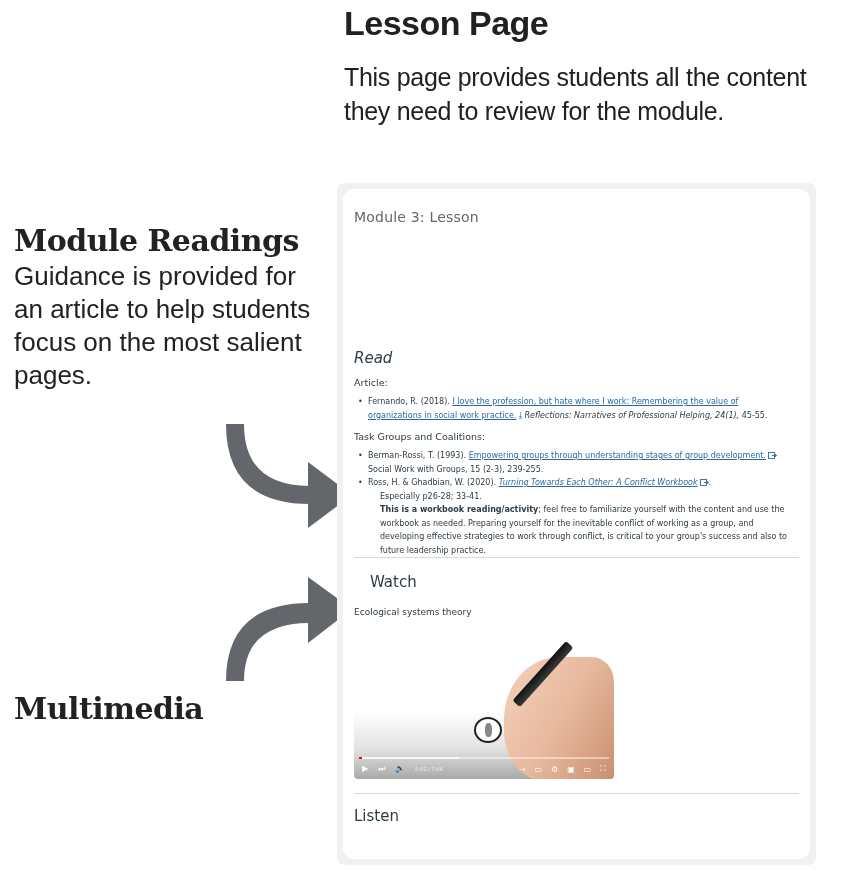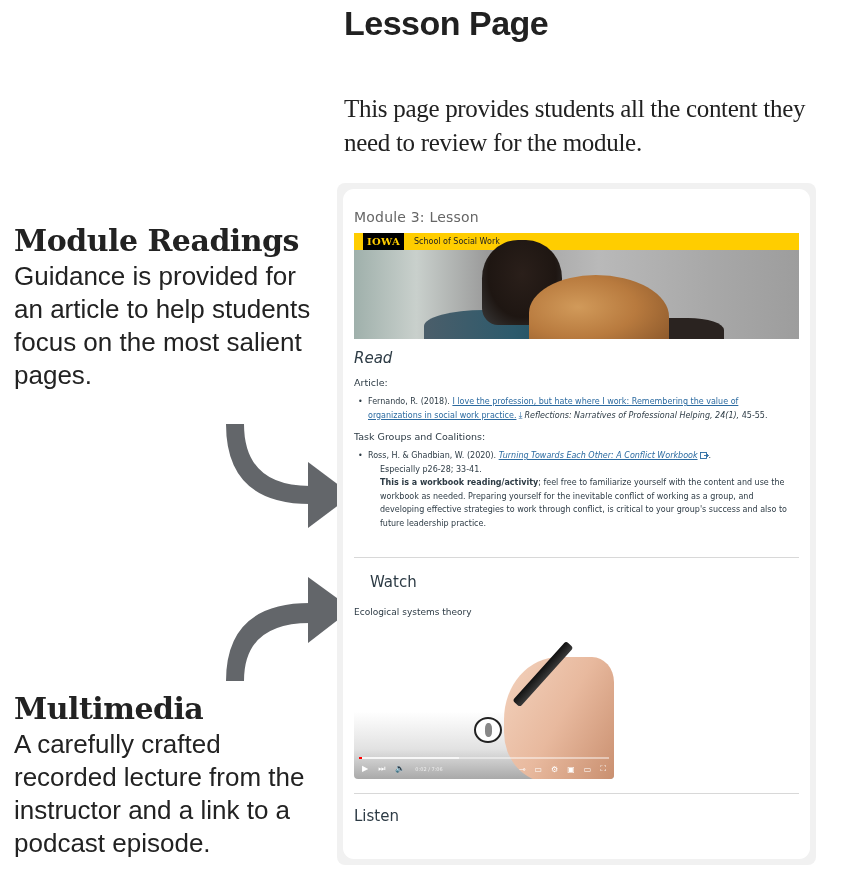--- a/index.html
+++ b/index.html
@@ -7,22 +7,22 @@
   body { position: relative; font-family: "Liberation Sans", sans-serif; color: #222; }
 
   
   .page-title {
     position: absolute; left: 344px; top: 4px;
     font-family: "Liberation Sans", sans-serif; font-weight: bold;
     font-size: 34px; letter-spacing: -0.5px; color: #212121;
   }
   .page-desc {
     position: absolute; left: 344px; top: 60px; width: 470px;
-    font-family: Liberation Serif, serif; font-size: 25px; line-height: 34px;
-    color: #212121; letter-spacing: -0.3px; margin-top: 32px;
+    font-family: Liberation Sans, sans-serif; font-size: 25px; line-height: 34px;
+    color: #212121; letter-spacing: -0.3px;
   }
   .anno { position: absolute; left: 14px; width: 310px; color: #222; }
   .anno h2 {
     font-family: "DejaVu Serif", serif; font-weight: bold;
     font-size: 30px; letter-spacing: -0.5px; color: #222; line-height: 38px;
   }
   .anno p {
     font-family: "Liberation Sans", sans-serif; font-size: 26px;
     line-height: 33px; color: #222;
   }
@@ -141,60 +141,53 @@
 <h1 class="page-title">Lesson Page</h1>
 <p class="page-desc">This page provides students all the content they need to review for the module.</p>
 
 <div class="anno anno-readings">
   <h2>Module Readings</h2>
   <p>Guidance is provided for an article to help students focus on the most salient pages.</p>
 </div>
 
 <div class="anno anno-multimedia">
   <h2>Multimedia</h2>
-  <p>A carefully crafted recorded lecture from the instructor and a link to a podcast episode.</p>
 </div>
 
 <svg class="arrow" style="left:222px; top:420px;" width="130" height="110" viewBox="0 0 130 110">
   <path d="M 4 4 L 22 4 Q 22 66 88 66 L 88 84 Q 4 84 4 4 Z" fill="#63666a"></path>
   <polygon points="86,42 130,75 86,108" fill="#63666a"></polygon>
 </svg>
 
 <svg class="arrow" style="left:222px; top:573px;" width="130" height="110" viewBox="0 0 130 110">
   <path d="M 4 108 L 22 108 Q 22 50 88 50 L 88 30 Q 4 30 4 108 Z" fill="#63666a"></path>
   <polygon points="86,4 130,36 86,70" fill="#63666a"></polygon>
 </svg>
 
 <div class="card-outer">
   <div class="card">
     <div class="card-title">Module 3: Lesson</div>
 
-    <div class="banner">
-      <div class="banner-bar">
-        <span class="iowa-logo">IOWA</span>
-        <span class="school-name">School of Social Work</span>
-      </div>
-      <div class="banner-img">
-        <div class="shirt"></div>
-        <div class="head-dark"></div>
-        <div class="jacket"></div>
-        <div class="head-blonde"></div>
-      </div>
-    </div>
 
     <h3 class="section-h" style="top:160px;font-style:italic;">Read</h3>
     <div class="sub-h" style="top:188px;">Article:</div>
     <ul class="list" style="top:206px;">
       <li>
         <span>Fernando, R. (2018). </span><a class="link">I love the profession, but hate where I work: Remembering the value of organizations in social work practice.</a><span class="dl-icon">⤓</span><em>Reflections: Narratives of Professional Helping, 24(1),</em><span> 45-55.</span>
       </li>
     </ul>
 
     <div class="sub-h" style="top:242px;">Task Groups and Coalitions:</div>
     <ul class="list" style="top:260px;">
+      <li>
+        <span>Berman-Rossi, T. (1993). </span><a class="link">Empowering groups through understanding stages of group development.</a><svg class="ext-icon" viewBox="0 0 9 7">
+            <rect x="0.5" y="0.5" width="6" height="6" fill="none" stroke="#2b6aa0" stroke-width="0.9"></rect>
+            <path d="M4 3.5 L8.5 3.5 M7 2 L8.5 3.5 L7 5" stroke="#2b6aa0" stroke-width="0.9" fill="none"></path>
+          </svg><span> Social Work with Groups, 15 (2-3), 239-255.</span>
+      </li>
       <li>
         <span>Ross, H. &amp; Ghadbian, W. (2020). </span><a class="link" style="font-style:italic;">Turning Towards Each Other: A Conflict Workbook</a><svg class="ext-icon" viewBox="0 0 9 7">
             <rect x="0.5" y="0.5" width="6" height="6" fill="none" stroke="#2b6aa0" stroke-width="0.9"></rect>
             <path d="M4 3.5 L8.5 3.5 M7 2 L8.5 3.5 L7 5" stroke="#2b6aa0" stroke-width="0.9" fill="none"></path>
           </svg><span>.</span>
         <ul class="sub">
           <li style="padding-left:12px;">Especially p26-28; 33-41.</li>
           <li style="padding-left:12px;">
             <strong>This is a workbook reading/activity</strong><span>; feel free to familiarize yourself with the content and use the workbook as needed. Preparing yourself for the inevitable conflict of working as a group, and developing effective strategies to work through conflict, is critical to your group's success and also to future leadership practice.</span>
           </li>

